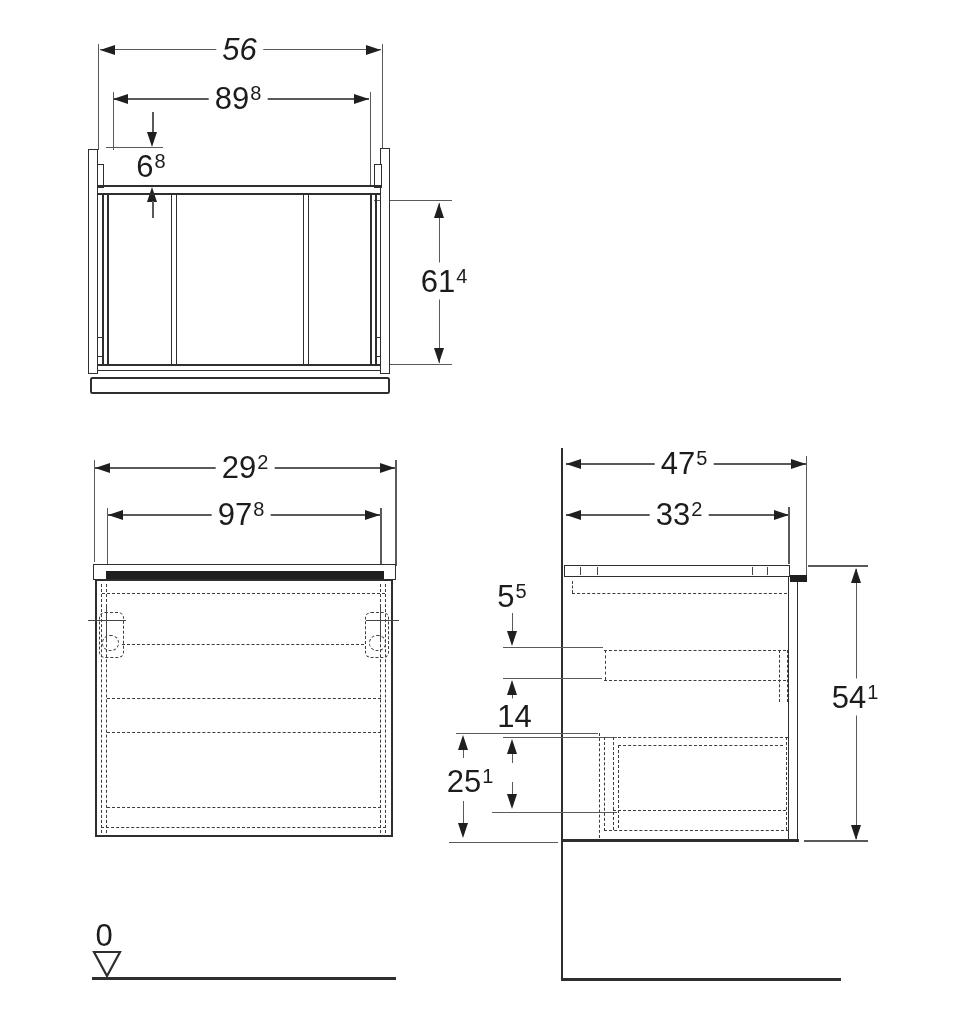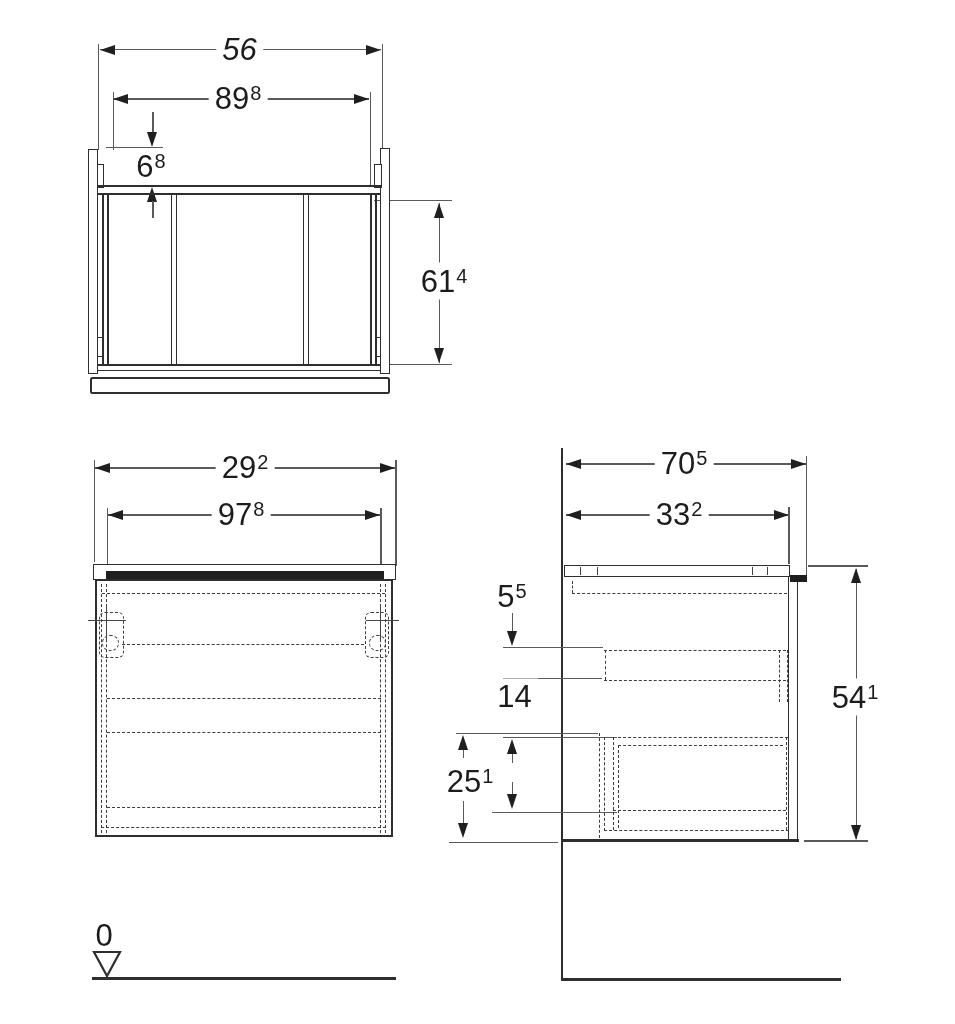--- a/index.html
+++ b/index.html
@@ -139,21 +139,21 @@
 
   <div class="group">
 
     <div class="bv" style="left:560.8px;top:448px;width:2.6px;height:532px;"></div>
     <div class="bh" style="left:560.8px;top:978.2px;width:280px;height:2.8px;"></div>
 
     <div class="hl" style="left:566px;top:463.3px;width:240px;"></div>
     <div class="al" style="left:566px;top:458.5px;"></div>
     <div class="ar" style="left:791px;top:458.5px;"></div>
     <div class="vl" style="left:805.6px;top:456px;height:121px;"></div>
-    <div class="dim-label" style="left:684px;top:463px;"><span>70</span><span class="sup">5</span></div>
+    <div class="dim-label" style="left:684px;top:463px;"><span>47</span><span class="sup">5</span></div>
 
     <div class="hl" style="left:566px;top:514.3px;width:223px;"></div>
     <div class="al" style="left:566px;top:509.5px;"></div>
     <div class="ar" style="left:774px;top:509.5px;"></div>
     <div class="vl" style="left:788.3px;top:507px;height:57px;"></div>
     <div class="dim-label" style="left:679px;top:514px;"><span>33</span><span class="sup">2</span></div>
 
     <div class="rect" style="left:563.5px;top:564.5px;width:226px;height:12.5px;border-width:1.5px;"></div>
     <div class="vl" style="left:580px;top:566.5px;height:8.5px;width:1.2px;background:#444;"></div>
     <div class="vl" style="left:597px;top:566.5px;height:8.5px;width:1.2px;background:#444;"></div>
@@ -172,21 +172,21 @@
     <div class="dim-label" style="left:855px;top:697px;padding:3px 4px;"><span>54</span><span class="sup">1</span></div>
 
     <div class="dim-label" style="left:512px;top:596px;"><span>5</span><span class="sup">5</span></div>
     <div class="vl" style="left:511.9px;top:613px;height:18px;"></div>
     <div class="ad" style="left:506.9px;top:630.5px;"></div>
     <div class="hl" style="left:503px;top:646.8px;width:100px;"></div>
 
     <div class="hl" style="left:503px;top:677.6px;width:99px;"></div>
     <div class="au" style="left:506.9px;top:679.5px;"></div>
     <div class="vl" style="left:511.9px;top:694.5px;height:9px;"></div>
-    <div class="dim-label" style="left:515px;top:696px;"><span>14</span><span class="sup"></span></div>
+    <div class="dim-label" style="left:515px;top:716px;"><span>14</span><span class="sup"></span></div>
     <div class="hl" style="left:456px;top:732.8px;width:142px;"></div>
     <div class="hl" style="left:503px;top:736.8px;width:114px;"></div>
     <div class="au" style="left:506.9px;top:738.8px;"></div>
     <div class="vl" style="left:511.9px;top:753.8px;height:9px;"></div>
     <div class="vl" style="left:511.9px;top:782px;height:12px;"></div>
     <div class="ad" style="left:506.9px;top:793.5px;"></div>
     <div class="hl" style="left:492px;top:811.5px;width:125px;"></div>
 
     <div class="au" style="left:458.1px;top:734.8px;"></div>
     <div class="vl" style="left:463.1px;top:749.8px;height:8px;"></div>

